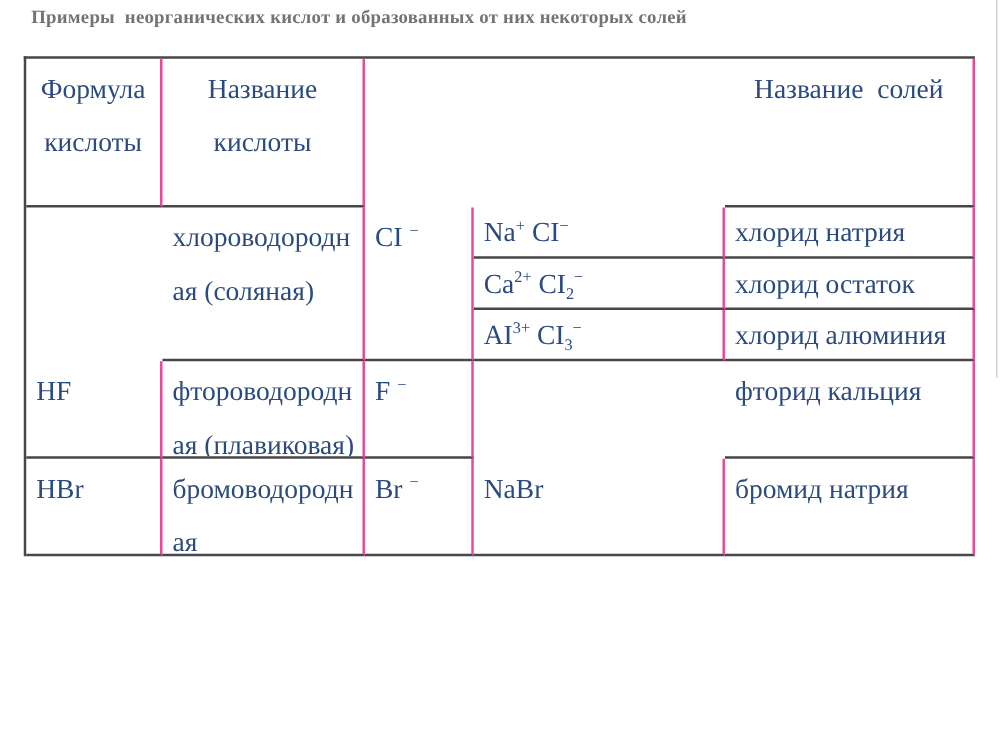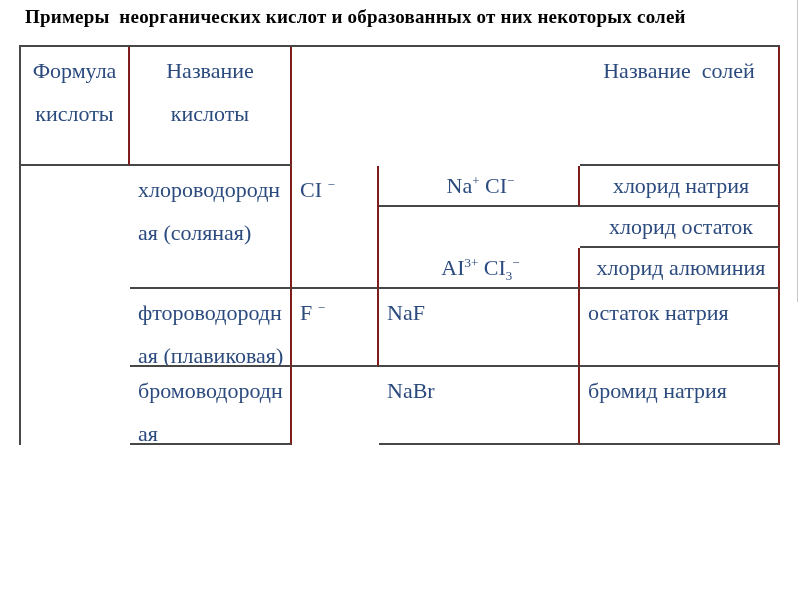--- a/index.html
+++ b/index.html
@@ -7,55 +7,54 @@
     width: 800px; height: 600px;
     background: #ffffff;
     position: relative;
     overflow: hidden;
     font-family: "Liberation Serif", "DejaVu Serif", serif;
   }
   .slide-title {
     position: absolute;
     left: 25px; top: 6px;
     width: 772px;
-    font-size: 19px;
+    font-size: 15px;
     font-weight: bold;
-    color: #000000;
+    color: #737373;
     white-space: nowrap;
     letter-spacing: 0.2px;
   }
   .tbl {
     position: absolute;
     left: 19px; top: 45px;
     display: grid;
     grid-template-columns: 109px 162px 87px 201px 200px;
     grid-template-rows: 119px 41px 41px 41px 78px 78px;
     border-top: 2px solid #474747;
     border-left: 2px solid #474747;
     color: #2b4a7e;
     font-size: 22px;
   }
   .cell {
     box-sizing: border-box;
-    border-right: 2px solid #7f1d1d;
+    border-right: 2px solid #ec4899;
     border-bottom: 2px solid #474747;
     padding: 2px 4px 0 8px;
     white-space: pre-line;
     line-height: 43px;
     overflow: hidden;
   }
   .hd {
     text-align: center;
     padding-left: 2px;
     padding-right: 2px;
   }
   .subrow {
     line-height: 38px;
     padding-top: 1px;
-    text-align: center;
   }
   sup { font-size: 13px; line-height: 0; }
   sub { font-size: 13px; line-height: 0; }
   .edge-line {
     position: absolute;
     right: 2px; top: 0;
     width: 1px; height: 302px;
     background: #c9c9c9;
   }
 </style>
@@ -70,29 +69,32 @@
 кислоты</div>
   <div class="cell hd" style="grid-area:1/2/2/3">Название
 кислоты</div>
   <div class="cell hd" style="grid-area:1/5/2/6">Название &nbsp;солей</div>
 
   <div class="cell" style="grid-area:2/3/5/4">CI <sup>−</sup></div>
   <div class="cell" style="grid-area:2/2/5/3">хлороводородн
 ая (соляная)</div>
   <div class="cell subrow" style="grid-area:2/4/3/5">Na<sup>+</sup> CI<sup>−</sup></div>
   <div class="cell subrow" style="grid-area:2/5/3/6">хлорид натрия</div>
+  <div class="cell subrow" style="grid-area:3/4/4/5">Ca<sup>2+</sup> CI<sub>2</sub><sup>−</sup></div>
   <div class="cell subrow" style="grid-area:3/5/4/6">хлорид остаток</div>
   <div class="cell subrow" style="grid-area:4/4/5/5">AI<sup>3+</sup> CI<sub>3</sub><sup>−</sup></div>
   <div class="cell subrow" style="grid-area:4/5/5/6">хлорид алюминия</div>
 
+  <div class="cell" style="grid-area:5/1/6/2">HF</div>
   <div class="cell" style="grid-area:5/2/6/3">фтороводородн
 ая (плавиковая)</div>
   <div class="cell" style="grid-area:5/3/6/4">F <sup>−</sup></div>
-  <div class="cell" style="grid-area:5/4/6/5">NaF</div>
-  <div class="cell" style="grid-area:5/5/6/6">остаток натрия</div>
+  <div class="cell" style="grid-area:5/5/6/6">фторид кальция</div>
 
+  <div class="cell" style="grid-area:6/1/7/2">HBr</div>
   <div class="cell" style="grid-area:6/2/7/3">бромоводородн
 ая</div>
+  <div class="cell" style="grid-area:6/3/7/4">Br <sup>−</sup></div>
   <div class="cell" style="grid-area:6/4/7/5">NaBr</div>
   <div class="cell" style="grid-area:6/5/7/6">бромид натрия</div>
 </div>
 
 <div class="edge-line"></div>
 
 </body></html>

